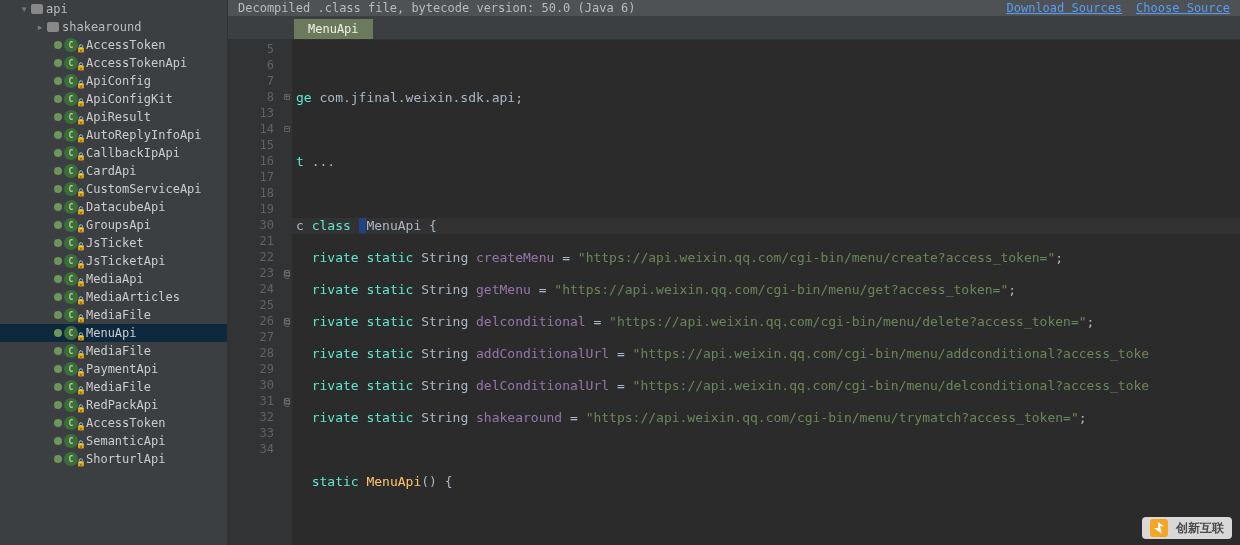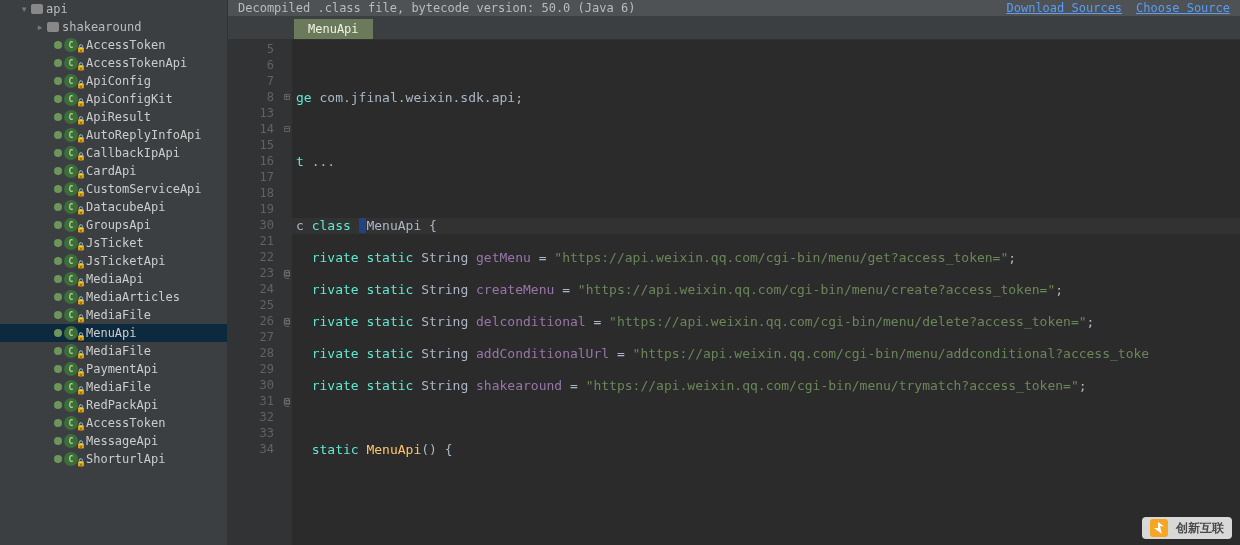--- a/index.html
+++ b/index.html
@@ -257,21 +257,21 @@
         <div class="tree-row indent3">
           <span class="dot"></span>
           <span class="ficon">C</span>
           <span class="lock">🔒</span>
           <span class="sub">AccessToken</span>
         </div>
         <div class="tree-row indent3">
           <span class="dot"></span>
           <span class="ficon">C</span>
           <span class="lock">🔒</span>
-          <span class="sub">MessageApi</span>
+          <span class="sub">SemanticApi</span>
         </div>
         <div class="tree-row indent3">
           <span class="dot"></span>
           <span class="ficon">C</span>
           <span class="lock">🔒</span>
           <span class="sub">ShorturlApi</span>
         </div>
       </div>
   </div>
 
@@ -315,24 +315,25 @@
           <div class="ln">33</div>
           <div class="ln">34</div>
         </div>
       <div class="code">
 <div class="line"></div>
 <div class="line"><span class="kw">ge</span><span> com.jfinal.weixin.sdk.api;</span></div>
 <div class="line"></div>
 <div class="line"><span class="kw">t</span><span> ...</span></div>
 <div class="line"></div>
 <div class="line cursor"><span>c </span><span class="kw">class</span> <span class="caret-box"> </span><span class="cls">MenuApi</span><span> {</span></div>
+<div class="line">  <span class="kw">rivate</span> <span class="kw">static</span> <span class="ty">String</span> <span class="id">createMenu</span> = <span class="str">"https://api.weixin.qq.com/cgi-bin/menu/create?access_token="</span>;</div>
 <div class="line">  <span class="kw">rivate</span> <span class="kw">static</span> <span class="ty">String</span> <span class="id">getMenu</span> = <span class="str">"https://api.weixin.qq.com/cgi-bin/menu/get?access_token="</span>;</div>
-<div class="line">  <span class="kw">rivate</span> <span class="kw">static</span> <span class="ty">String</span> <span class="id">createMenu</span> = <span class="str">"https://api.weixin.qq.com/cgi-bin/menu/create?access_token="</span>;</div>
 <div class="line">  <span class="kw">rivate</span> <span class="kw">static</span> <span class="ty">String</span> <span class="id">delconditional</span> = <span class="str">"https://api.weixin.qq.com/cgi-bin/menu/delete?access_token="</span>;</div>
 <div class="line">  <span class="kw">rivate</span> <span class="kw">static</span> <span class="ty">String</span> <span class="id">addConditionalUrl</span> = <span class="str">"https://api.weixin.qq.com/cgi-bin/menu/addconditional?access_toke</span></div>
+<div class="line">  <span class="kw">rivate</span> <span class="kw">static</span> <span class="ty">String</span> <span class="id">delConditionalUrl</span> = <span class="str">"https://api.weixin.qq.com/cgi-bin/menu/delconditional?access_toke</span></div>
 <div class="line">  <span class="kw">rivate</span> <span class="kw">static</span> <span class="ty">String</span> <span class="id">shakearound</span> = <span class="str">"https://api.weixin.qq.com/cgi-bin/menu/trymatch?access_token="</span>;</div>
 <div class="line"></div>
 <div class="line">  <span class="kw">static</span> <span class="fn">MenuApi</span><span>() {</span></div>
 <div class="line"></div>
 
 
 
 
 
 

